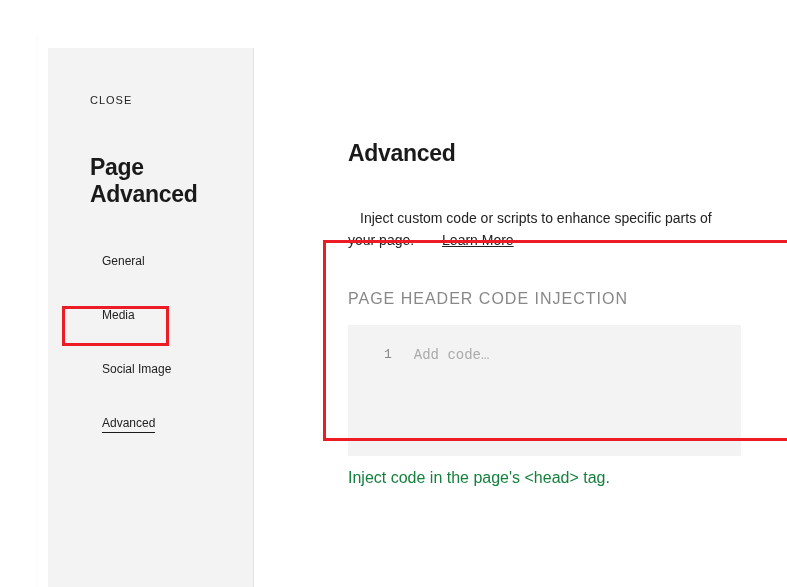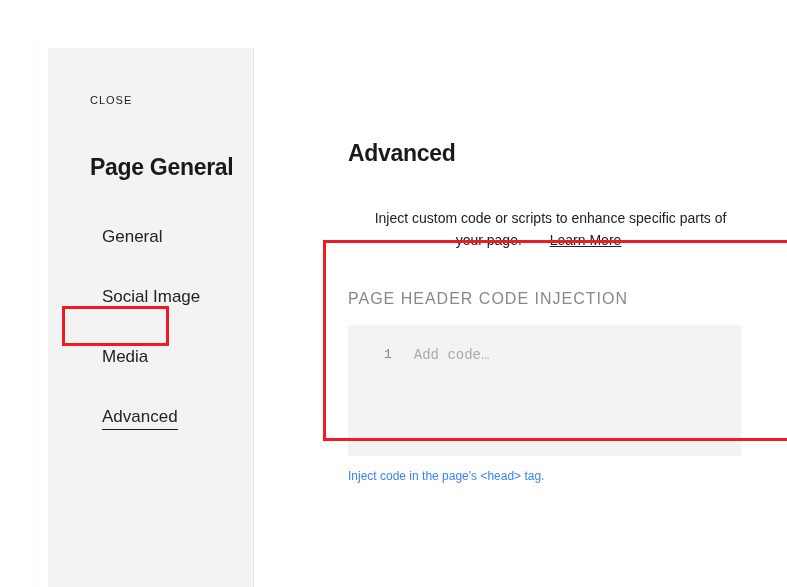--- a/index.html
+++ b/index.html
@@ -33,21 +33,21 @@
     }
     .sidebar-title {
       font-size: 23px;
       font-weight: 600;
       color: #1a1a1a;
       margin-top: 48px;
       margin-bottom: 34px;
       letter-spacing: -0.3px;
     }
     .sidebar-item {
-      font-size: 17px;
+      font-size: 12px;
       color: #222;
       margin-bottom: 16px;
       cursor: pointer;
       display: inline-block;
     }
     .sidebar-item.active {
       border-bottom: 1.5px solid #1a1a1a;
       padding-bottom: 2px;
     }
     .main {
@@ -61,21 +61,20 @@
       font-weight: 600;
       color: #1a1a1a;
       margin-bottom: 40px;
       letter-spacing: -0.3px;
     }
     .description {
       font-size: 14px;
       color: #222;
       line-height: 1.6;
       margin-bottom: 38px;
-      text-align: center;
     }
     .learn-more {
       text-decoration: underline;
       cursor: pointer;
       color: #222;
     }
     .section-label {
       font-size: 16px;
       letter-spacing: 1px;
       color: #888;
@@ -98,22 +97,22 @@
     }
     .line-number {
       color: #888;
       margin-right: 10px;
       font-size: 13px;
     }
     .code-placeholder {
       color: #aaa;
     }
     .helper-text {
-      font-size: 12px;
-      color: #3b82f6;
+      font-size: 16px;
+      color: #15803d;
       margin-top: 13px;
     }
     .highlight-advanced {
       position: absolute;
       border: 3px solid #ed1c24;
       left: 26px;
       top: 270px;
       width: 107px;
       height: 40px;
       pointer-events: none;
@@ -144,29 +143,29 @@
       background: #fcfcfc;
     }
   </style>
 </head>
 <body>
 
 <div class="container">
   <div class="left-edge"></div>
   <div class="sidebar">
     <div class="close-btn">CLOSE</div>
-    <div class="sidebar-title">Page General</div>
+    <div class="sidebar-title">Page Advanced</div>
     <div>
       <div class="sidebar-item">General</div>
     </div>
     <div>
-      <div class="sidebar-item">Social Image</div>
+      <div class="sidebar-item">Media</div>
     </div>
     <div>
-      <div class="sidebar-item">Media</div>
+      <div class="sidebar-item">Social Image</div>
     </div>
     <div>
       <div class="sidebar-item active">Advanced</div>
     </div>
   </div>
 
   <div class="main">
     <div class="main-title">Advanced</div>
     <div class="description">
       <span>Inject custom code or scripts to enhance specific parts of your page. </span><span class="learn-more">Learn More</span>

